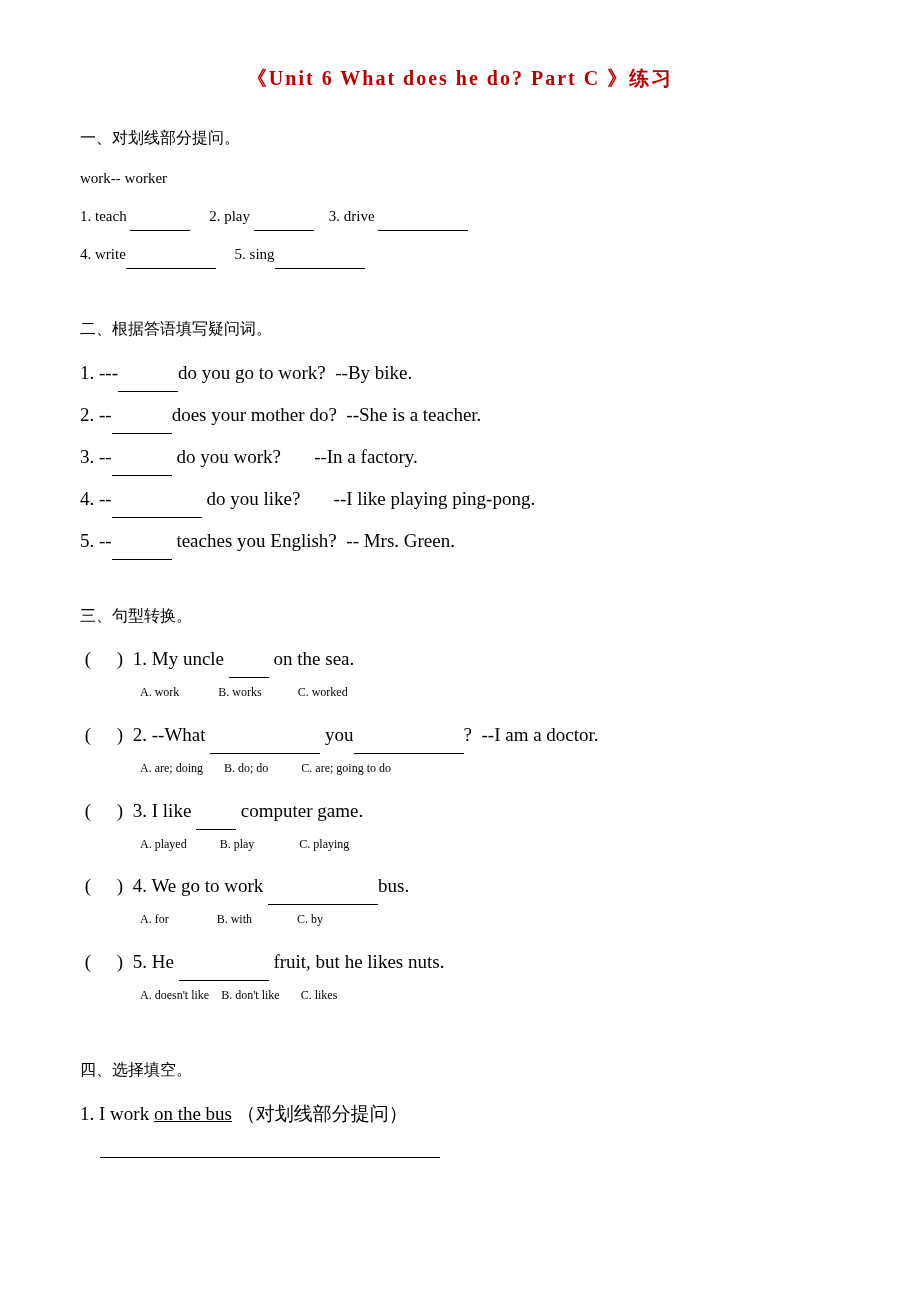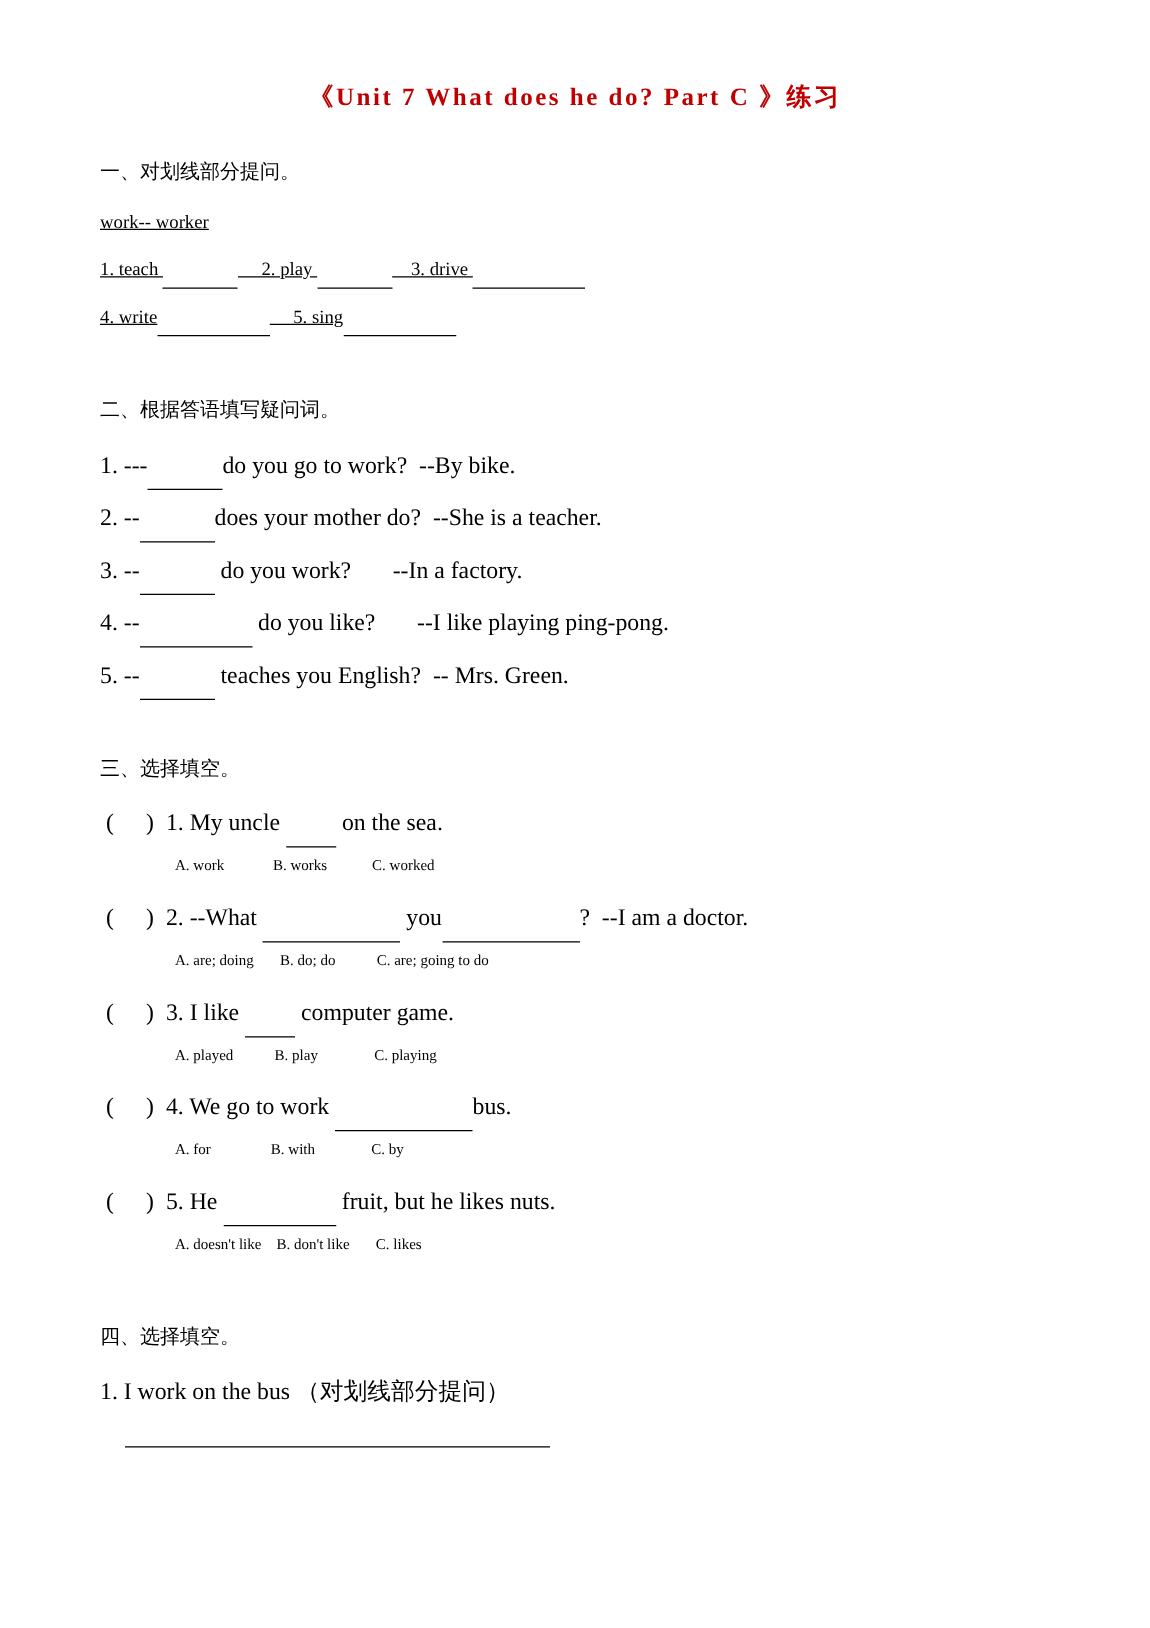--- a/index.html
+++ b/index.html
@@ -29,21 +29,20 @@
     .section-title {
       font-size: 16px;
       font-weight: normal;
       margin-bottom: 10px;
       margin-top: 18px;
     }
     .content-line {
       margin-bottom: 8px;
       font-size: 15px;
       line-height: 2;
-      text-decoration: underline;
     }
     .blank {
       display: inline-block;
       border-bottom: 1px solid #000;
       min-width: 60px;
       height: 18px;
       vertical-align: bottom;
     }
     .blank-sm {
       display: inline-block;
@@ -60,20 +59,21 @@
       vertical-align: bottom;
     }
     .blank-xl {
       display: inline-block;
       border-bottom: 1px solid #000;
       min-width: 110px;
       height: 18px;
       vertical-align: bottom;
     }
     .underline {
+      text-decoration: underline;
     }
     .options-line {
       margin-left: 60px;
       margin-bottom: 12px;
       font-size: 12px;
     }
     .q-line {
       margin-bottom: 4px;
       font-size: 19px;
       line-height: 2;
@@ -90,21 +90,21 @@
       margin-top: 24px;
       margin-left: 20px;
     }
     .spacer-lg {
       height: 20px;
     }
   </style>
 </head>
 <body>
 
-<div class="title">《Unit 7 What does he do? Part C 》练习</div>
+<div class="title">《Unit 6 What does he do? Part C 》练习</div>
 
 <div class="section-title">一、对划线部分提问。</div>
 <div class="content-line">work-- worker</div>
 
 <div class="content-line">
   1. teach <span class="blank"></span>&nbsp;&nbsp;&nbsp;&nbsp;
   2. play <span class="blank"></span>&nbsp;&nbsp;&nbsp;
   3. drive <span class="blank-lg"></span>
 </div>
 <div class="content-line">
@@ -127,21 +127,21 @@
 </div>
 <div class="q-line">
   4. --<span class="blank-lg"></span> do you like? &nbsp;&nbsp;&nbsp;&nbsp;&nbsp;&nbsp;--I like playing ping-pong.
 </div>
 <div class="q-line">
   5. --<span class="blank"></span> teaches you English? &nbsp;-- Mrs. Green.
 </div>
 
 <div class="spacer-lg"></div>
 
-<div class="section-title">三、选择填空。</div>
+<div class="section-title">三、句型转换。</div>
 
 <div class="q-line">
   <span class="paren">(</span><span class="paren">&nbsp;&nbsp;&nbsp;</span><span class="paren">)</span>
   1. My uncle <span class="blank-sm"></span> on the sea.
 </div>
 <div class="options-line">
   A. work &nbsp;&nbsp;&nbsp;&nbsp;&nbsp;&nbsp;&nbsp;&nbsp;&nbsp;&nbsp;&nbsp;&nbsp;B. works &nbsp;&nbsp;&nbsp;&nbsp;&nbsp;&nbsp;&nbsp;&nbsp;&nbsp;&nbsp;&nbsp;C. worked
 </div>
 
 <div class="q-line">

